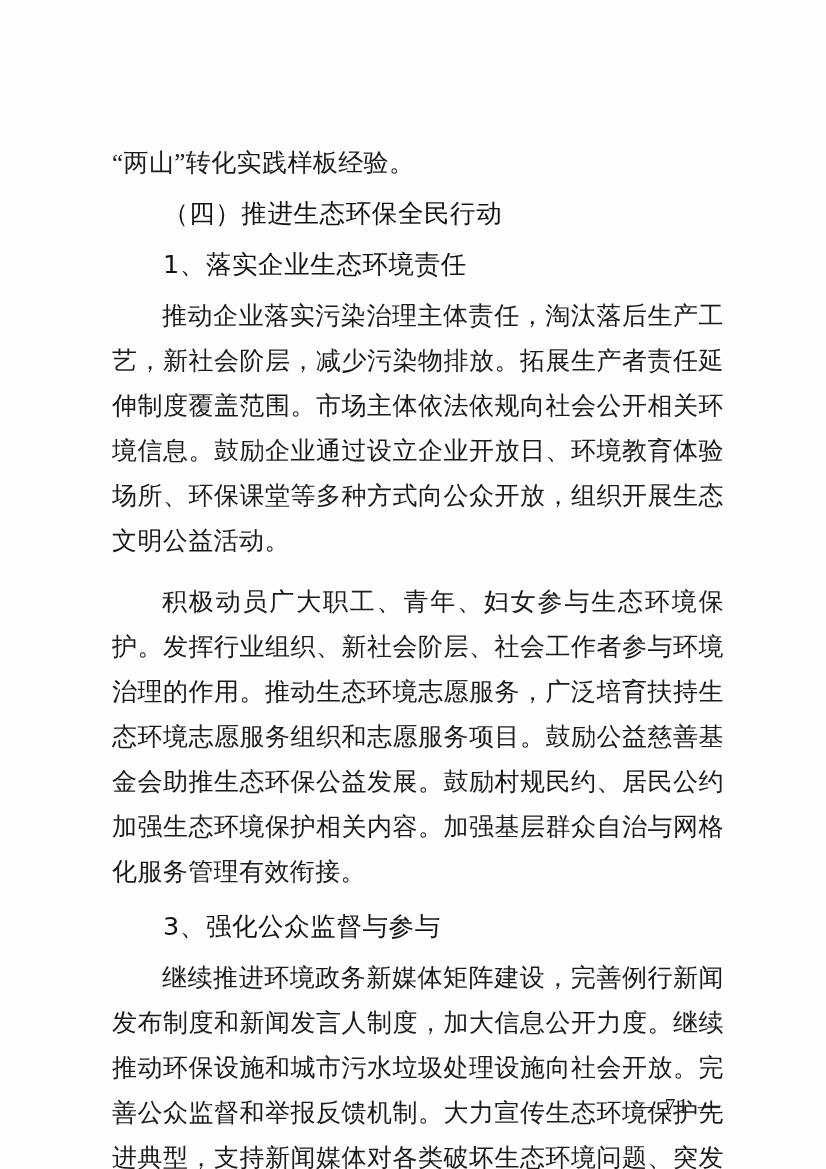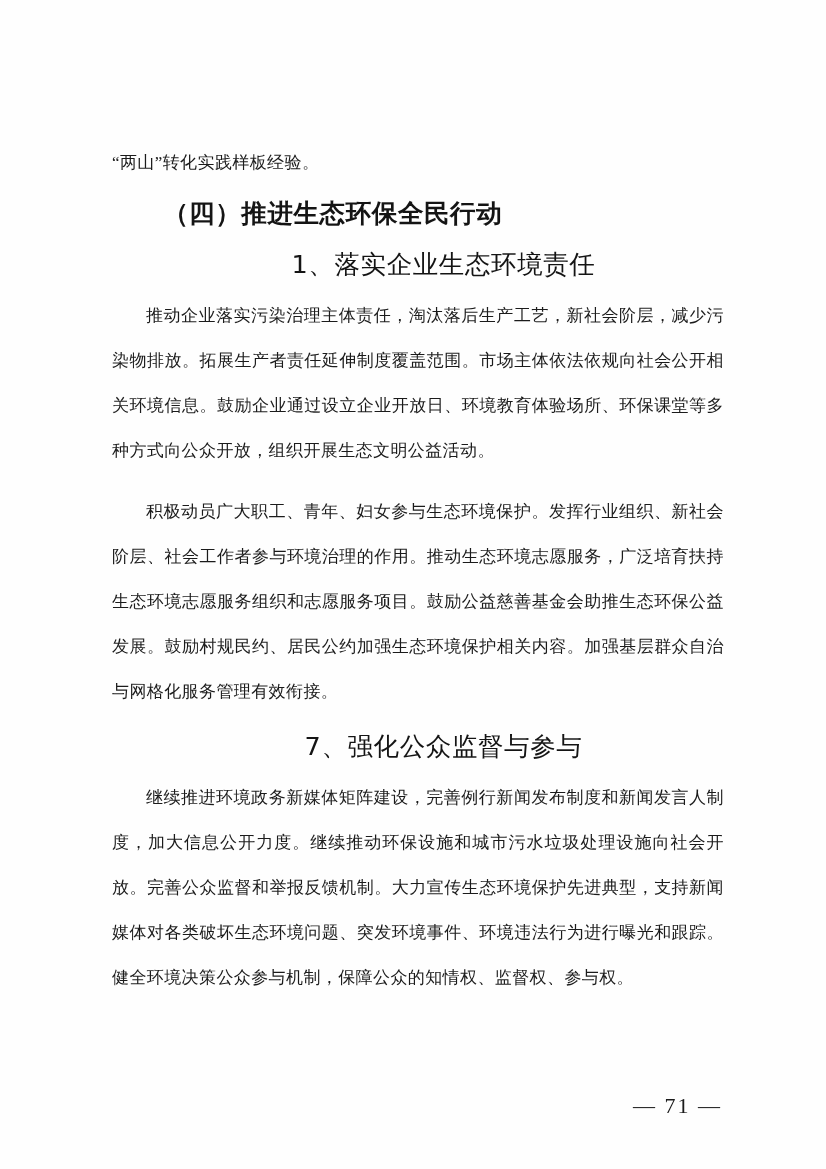--- a/index.html
+++ b/index.html
@@ -18,52 +18,51 @@
     box-sizing: border-box;
     overflow: hidden;
   }
   .content {
     position: absolute;
     left: 112px;
     top: 140px;
     width: 612px;
   }
   .para {
-    font-size: 17px;
+    font-size: 25px;
     line-height: 45px;
     color: #1b1b1b;
     letter-spacing: 0.4px;
     margin: 0 0 0 0;
     text-align: justify;
     text-justify: inter-ideograph;
     font-family: "Liberation Serif", "DejaVu Serif", serif;
   }
   .para.indent {
     text-indent: 2em;
   }
   .heading {
     font-size: 25.5px;
     line-height: 45px;
     color: #141414;
     letter-spacing: 0.6px;
     text-indent: 2em;
     margin: 0;
     font-family: "DejaVu Sans", "Liberation Sans", sans-serif;
-    font-weight: 700;
+    font-weight: 400;
   }
   .subheading {
     font-size: 25.5px;
     line-height: 45px;
     color: #141414;
     letter-spacing: 0.6px;
     text-indent: 2em;
     margin: 0;
     font-family: "DejaVu Sans", "Liberation Sans", sans-serif;
     font-weight: 500;
-    text-align: center;
   }
   .gap-sm { height: 6px; }
   .gap-md { height: 10px; }
   .footer {
     position: absolute;
     left: 0;
     right: 0;
     bottom: 50px;
     text-align: right;
     padding-right: 104px;
@@ -96,21 +95,21 @@
 
     <div class="gap-md"></div>
 
 
     <div class="gap-sm"></div>
 
     <p class="para indent">积极动员广大职工、青年、妇女参与生态环境保护。发挥行业组织、新社会阶层、社会工作者参与环境治理的作用。推动生态环境志愿服务，广泛培育扶持生态环境志愿服务组织和志愿服务项目。鼓励公益慈善基金会助推生态环保公益发展。鼓励村规民约、居民公约加强生态环境保护相关内容。加强基层群众自治与网格化服务管理有效衔接。</p>
 
     <div class="gap-md"></div>
 
-    <p class="subheading">7、强化公众监督与参与</p>
+    <p class="subheading">3、强化公众监督与参与</p>
 
     <div class="gap-sm"></div>
 
     <p class="para indent">继续推进环境政务新媒体矩阵建设，完善例行新闻发布制度和新闻发言人制度，加大信息公开力度。继续推动环保设施和城市污水垃圾处理设施向社会开放。完善公众监督和举报反馈机制。大力宣传生态环境保护先进典型，支持新闻媒体对各类破坏生态环境问题、突发环境事件、环境违法行为进行曝光和跟踪。健全环境决策公众参与机制，保障公众的知情权、监督权、参与权。</p>
 
   </div>
 
   <div class="footer">— 71 —</div>
 
 </div>

